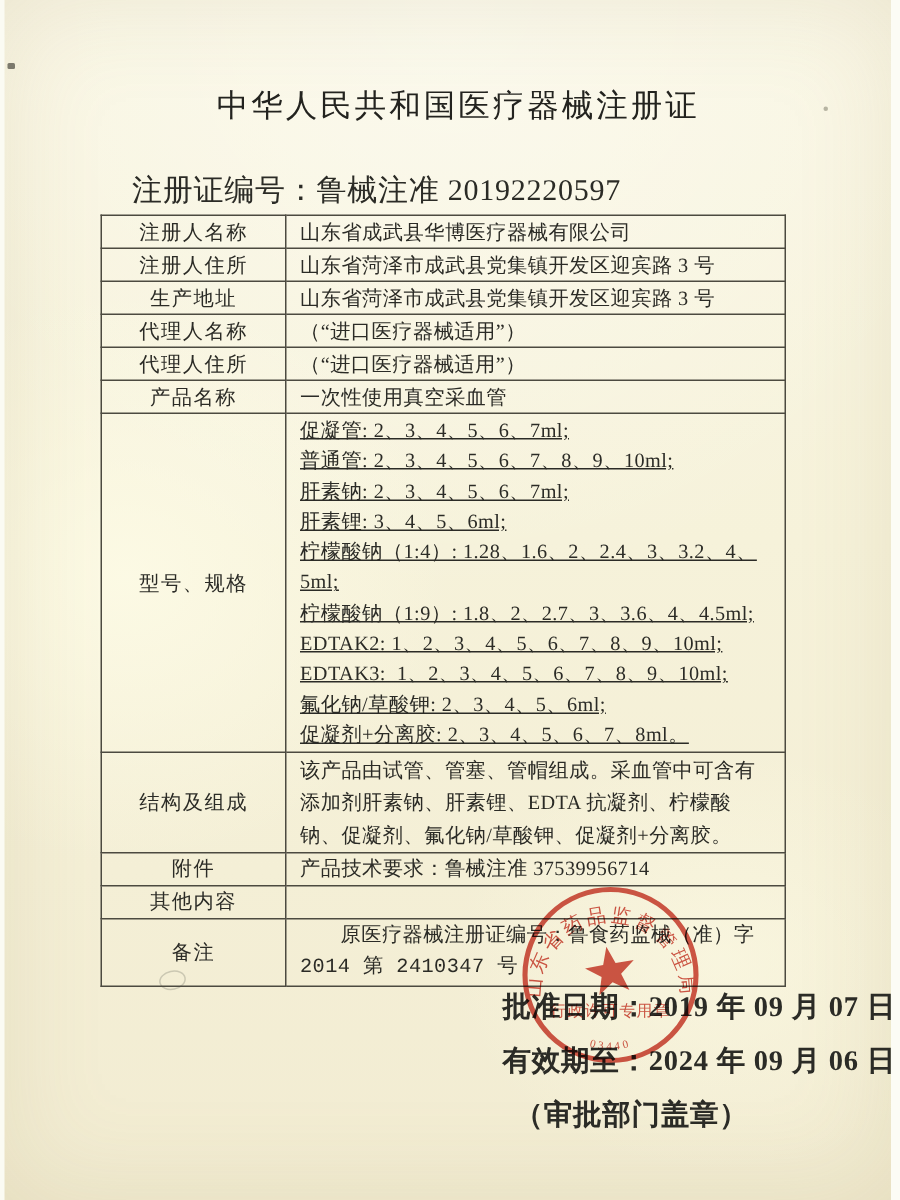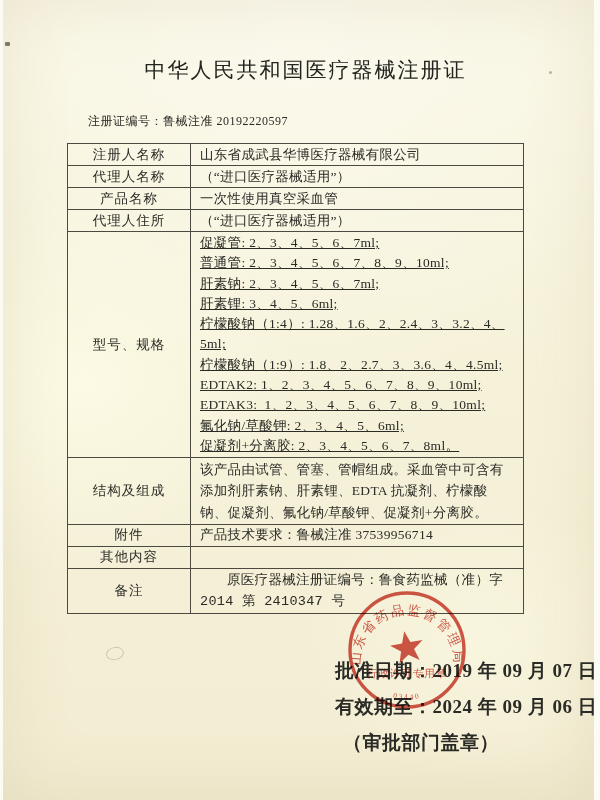--- a/index.html
+++ b/index.html
@@ -18,21 +18,21 @@
   }
   .edge-left{position:absolute;left:0;top:0;bottom:0;width:3px;background:#fbfbf3;}
   .edge-right{position:absolute;right:0;top:0;bottom:0;width:6px;background:#fcfcf5;}
   .speck{position:absolute;left:5px;top:42px;width:5px;height:4px;background:#3c3b32;opacity:.65;border-radius:1px;}
   .dot{position:absolute;left:549px;top:71px;width:3px;height:3px;background:#8a8877;opacity:.6;border-radius:50%;}
   .pencil-mark{position:absolute;left:106px;top:647px;width:16px;height:11px;border:1px solid rgba(130,128,115,.35);border-radius:50%;transform:rotate(-12deg);}
   .title{
     position:absolute;top:56px;left:11px;right:0;
     text-align:center;font-size:21px;letter-spacing:2px;color:#23231f;
   }
-  .cert-line{position:absolute;top:113px;left:88px;font-size:12px;letter-spacing:.5px;}
+  .cert-line{position:absolute;top:113px;left:88px;font-size:20px;letter-spacing:.5px;}
   table.reg{
     position:absolute;top:143px;left:67px;width:457px;
     border-collapse:collapse;table-layout:fixed;
     font-size:13.5px;color:#2b2b26;
   }
   table.reg td{border:1px solid #4c4a40;vertical-align:middle;}
   td.lbl{width:118px;text-align:center;letter-spacing:1px;padding:1px 2px;}
   td.val{padding:1px 9px;letter-spacing:.3px;}
   tr.simple{height:22px;}
   tr.specs{height:203px;}
@@ -66,30 +66,38 @@
     <span>注册证编号：</span><span>鲁械注准 20192220597</span>
   </div>
 
   <table class="reg">
     <tbody>
       <tr class="simple">
         <td class="lbl">注册人名称</td>
         <td class="val">山东省成武县华博医疗器械有限公司</td>
       </tr>
       <tr class="simple">
+        <td class="lbl">注册人住所</td>
+        <td class="val">山东省菏泽市成武县党集镇开发区迎宾路 3 号</td>
+      </tr>
+      <tr class="simple">
+        <td class="lbl">生产地址</td>
+        <td class="val">山东省菏泽市成武县党集镇开发区迎宾路 3 号</td>
+      </tr>
+      <tr class="simple">
         <td class="lbl">代理人名称</td>
+        <td class="val">（“进口医疗器械适用”）</td>
+      </tr>
+      <tr class="simple">
+        <td class="lbl">代理人住所</td>
         <td class="val">（“进口医疗器械适用”）</td>
       </tr>
       <tr class="simple">
         <td class="lbl">产品名称</td>
         <td class="val">一次性使用真空采血管</td>
-      </tr>
-      <tr class="simple">
-        <td class="lbl">代理人住所</td>
-        <td class="val">（“进口医疗器械适用”）</td>
       </tr>
       <tr class="specs">
         <td class="lbl">型号、规格</td>
         <td class="val">
           <div class="spec-line">促凝管: 2、3、4、5、6、7ml;</div>
           <div class="spec-line">普通管: 2、3、4、5、6、7、8、9、10ml;</div>
           <div class="spec-line">肝素钠: 2、3、4、5、6、7ml;</div>
           <div class="spec-line">肝素锂: 3、4、5、6ml;</div>
           <div class="spec-line">柠檬酸钠（1:4）: 1.28、1.6、2、2.4、3、3.2、4、5ml;</div>
           <div class="spec-line">柠檬酸钠（1:9）: 1.8、2、2.7、3、3.6、4、4.5ml;</div>

